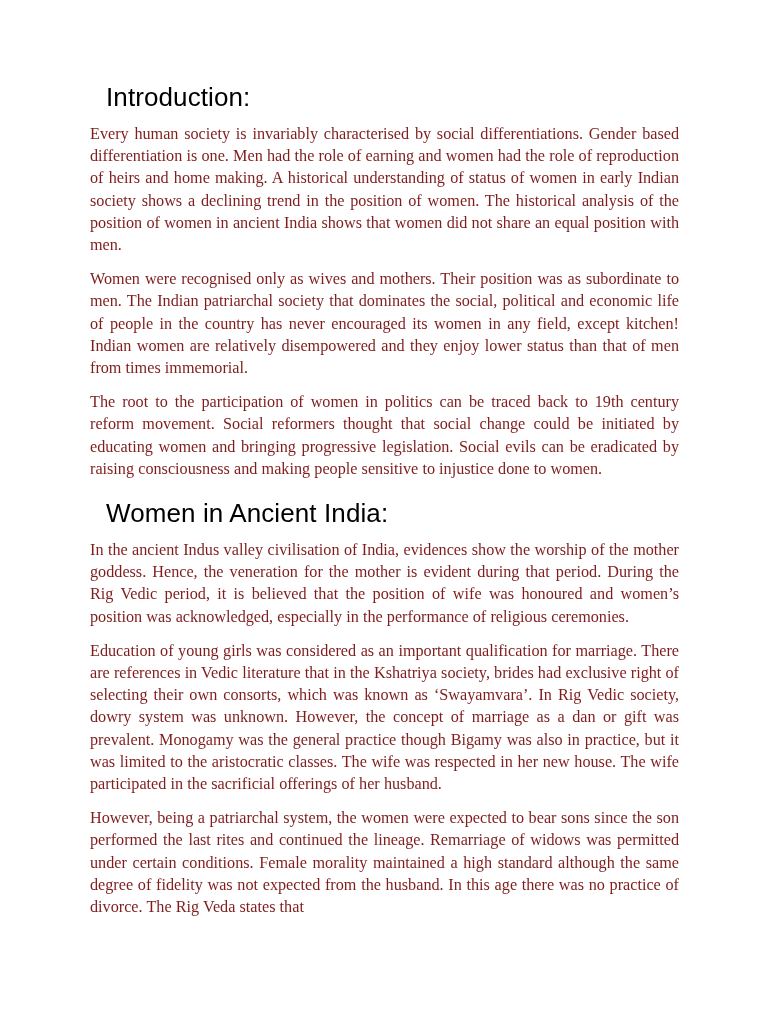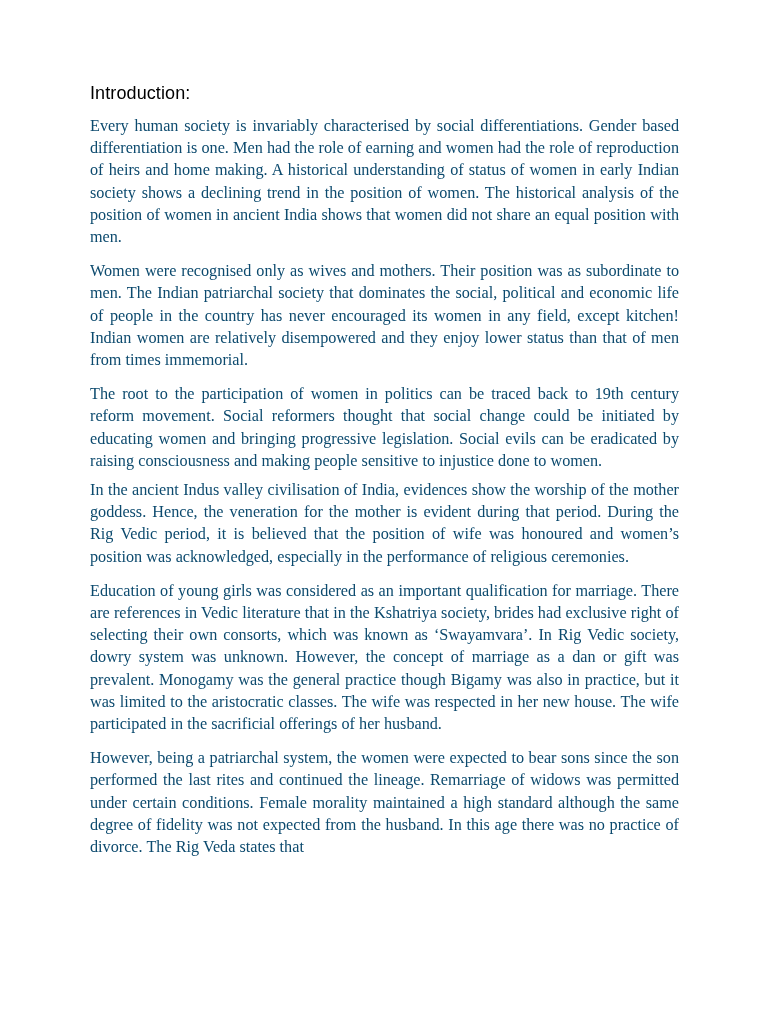--- a/index.html
+++ b/index.html
@@ -23,38 +23,38 @@
     box-sizing: border-box;
   }
   .content {
     position: absolute;
     left: 90px;
     top: 84px;
     width: 589px;
   }
   h1.doc-heading {
     font-family: "Liberation Sans", "DejaVu Sans", sans-serif;
-    font-size: 18px;
+    font-size: 26px;
     font-weight: 400;
     line-height: 1.0;
     color: #000000;
-    margin: 0 0 13px 0;
+    margin: 0 0 13px 16px;
     letter-spacing: 0.1px;
   }
   h1.doc-heading.spaced {
     margin-top: 20px;
   }
   p.doc-para {
     font-family: "Liberation Serif", "DejaVu Serif", serif;
     font-size: 16.2px;
     line-height: 22.2px;
     text-align: justify;
     text-justify: inter-word;
     margin: 0 0 12px 0;
-    color: #0c4a6e;
+    color: #7f1d1d;
     hyphens: none;
     word-spacing: 0.1px;
   }
   p.doc-para:last-child {
     margin-bottom: 0;
     margin-top: 12px;
   }
   .section {
     margin: 0;
   }
@@ -69,19 +69,20 @@
   <div class="content">
 
     <div class="section">
       <h1 class="doc-heading">Introduction:</h1>
       <p class="doc-para">Every human society is invariably characterised by social differentiations. Gender based differentiation is one. Men had the role of earning and women had the role of reproduction of heirs and home making. A historical understanding of status of women in early Indian society shows a declining trend in the position of women. The historical analysis of the position of women in ancient India shows that women did not share an equal position with men.</p>
       <p class="doc-para">Women were recognised only as wives and mothers. Their position was as subordinate to men. The Indian patriarchal society that dominates the social, political and economic life of people in the country has never encouraged its women in any field, except kitchen! Indian women are relatively disempowered and they enjoy lower status than that of men from times immemorial.</p>
       <p class="doc-para">The root to the participation of women in politics can be traced back to 19th century reform movement. Social reformers thought that social change could be initiated by educating women and bringing progressive legislation. Social evils can be eradicated by raising consciousness and making people sensitive to injustice done to women.</p>
     </div>
 
     <div class="section">
+      <h1 class="doc-heading spaced">Women in Ancient India:</h1>
       <p class="doc-para">In the ancient Indus valley civilisation of India, evidences show the worship of the mother goddess. Hence, the veneration for the mother is evident during that period. During the Rig Vedic period, it is believed that the position of wife was honoured and women’s position was acknowledged, especially in the performance of religious ceremonies.</p>
       <p class="doc-para">Education of young girls was considered as an important qualification for marriage. There are references in Vedic literature that in the Kshatriya society, brides had exclusive right of selecting their own consorts, which was known as ‘Swayamvara’. In Rig Vedic society, dowry system was unknown. However, the concept of marriage as a dan or gift was prevalent. Monogamy was the general practice though Bigamy was also in practice, but it was limited to the aristocratic classes. The wife was respected in her new house. The wife participated in the sacrificial offerings of her husband.</p>
       <p class="doc-para">However, being a patriarchal system, the women were expected to bear sons since the son performed the last rites and continued the lineage. Remarriage of widows was permitted under certain conditions. Female morality maintained a high standard although the same degree of fidelity was not expected from the husband. In this age there was no practice of divorce. The Rig Veda states that</p>
     </div>
 
   </div>
 </div>
 
 </body></html>

